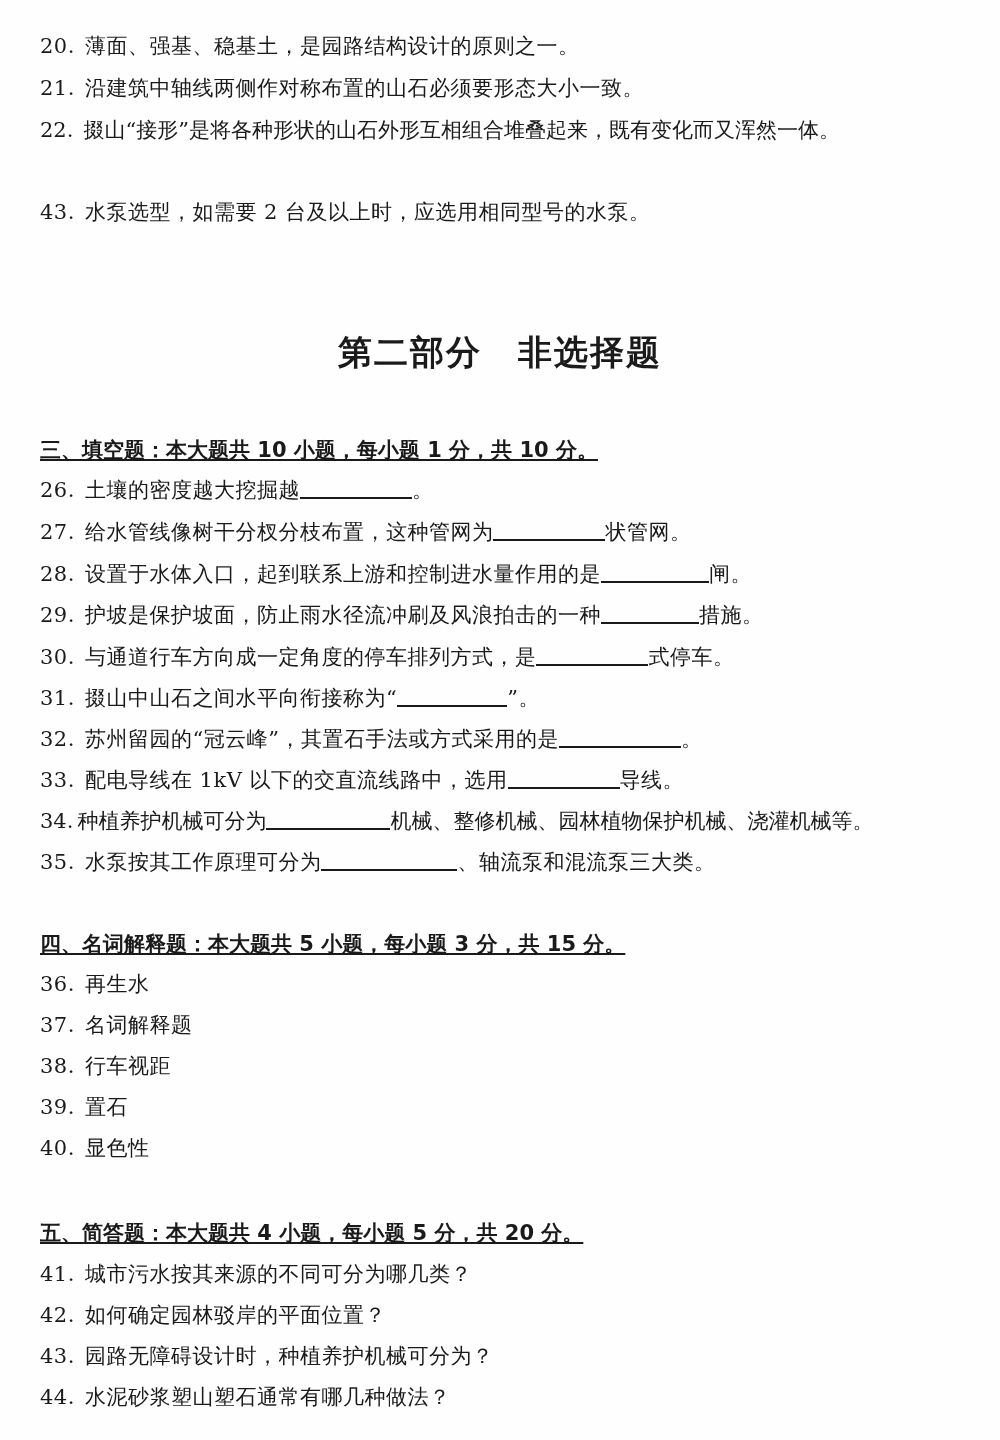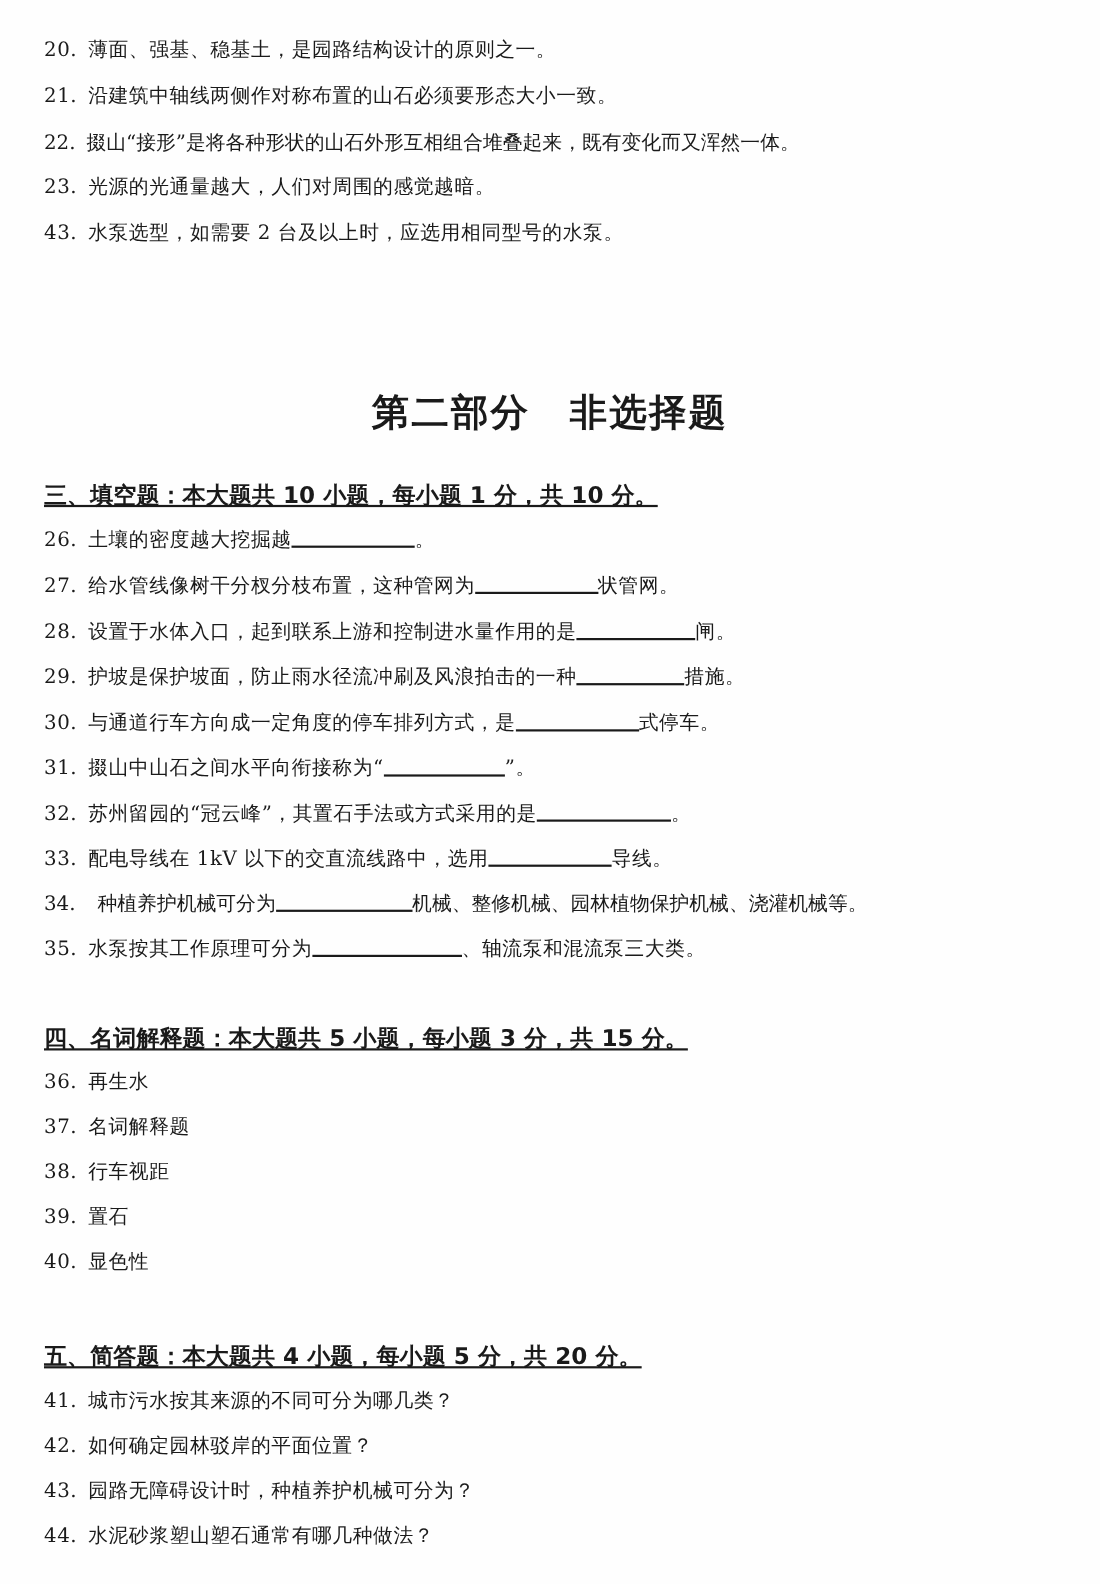--- a/index.html
+++ b/index.html
@@ -17,21 +17,21 @@
     }
     .page {
       position: absolute;
       left: 0; top: 0;
       width: 1000px; height: 1440px;
       background: #fefefe;
     }
     .line {
       position: absolute;
       left: 40px;
-      font-size: 18px;
+      font-size: 21px;
       line-height: 28px;
       white-space: nowrap;
       letter-spacing: 0.5px;
     }
     .num {
       display: inline-block;
       margin-right: 10px;
     }
     .blank {
       display: inline-block;
@@ -43,21 +43,20 @@
       position: absolute;
       top: 330px;
       left: 0;
       width: 1000px;
       text-align: center;
       font-family: "DejaVu Sans", "Liberation Sans", sans-serif;
       font-size: 34px;
       font-weight: bold;
       letter-spacing: 2px;
       word-spacing: 24px;
-      margin-top: 22px;
     }
     .section-head {
       position: absolute;
       left: 40px;
       font-size: 21px;
       line-height: 28px;
       font-weight: bold;
       white-space: nowrap;
       font-family: "DejaVu Sans", "Liberation Sans", sans-serif;
       text-decoration: underline;
@@ -69,23 +68,20 @@
 <div class="page">
 
   <div class="line" style="top:32px">
     <span class="num">20.</span><span>薄面、强基、稳基土，是园路结构设计的原则之一。</span>
   </div>
   <div class="line" style="top:74px">
     <span class="num">21.</span><span>沿建筑中轴线两侧作对称布置的山石必须要形态大小一致。</span>
   </div>
   <div class="line" style="top:116px; letter-spacing:0px">
     <span class="num">22.</span><span>掇山“接形”是将各种形状的山石外形互相组合堆叠起来，既有变化而又浑然一体。</span>
-  </div>
-  <div class="line" style="top:156px">
-    <span class="num">23.</span><span>光源的光通量越大，人们对周围的感觉越暗。</span>
   </div>
   <div class="line" style="top:198px">
     <span class="num">43.</span><span>水泵选型，如需要 2 台及以上时，应选用相同型号的水泵。</span>
   </div>
 
   <div class="part-title">第二部分　非选择题</div>
 
   <div class="section-head" style="top:436px">三、填空题：本大题共 10 小题，每小题 1 分，共 10 分。</div>
 
   <div class="line" style="top:476px">
@@ -106,21 +102,21 @@
   <div class="line" style="top:684px">
     <span class="num">31.</span><span>掇山中山石之间水平向衔接称为“</span><span class="blank" style="width:110px"></span><span>”。</span>
   </div>
   <div class="line" style="top:725px">
     <span class="num">32.</span><span>苏州留园的“冠云峰”，其置石手法或方式采用的是</span><span class="blank" style="width:122px"></span><span>。</span>
   </div>
   <div class="line" style="top:766px">
     <span class="num">33.</span><span>配电导线在 1kV 以下的交直流线路中，选用</span><span class="blank" style="width:112px"></span><span>导线。</span>
   </div>
   <div class="line" style="top:807px; letter-spacing:0px">
-    <span class="num" style="margin-right:20px">34.</span><span>种植养护机械可分为</span><span class="blank" style="width:124px"></span><span>机械、整修机械、园林植物保护机械、浇灌机械等。</span>
+    <span class="num" style="margin-right:4px">34.</span><span>种植养护机械可分为</span><span class="blank" style="width:124px"></span><span>机械、整修机械、园林植物保护机械、浇灌机械等。</span>
   </div>
   <div class="line" style="top:848px">
     <span class="num">35.</span><span>水泵按其工作原理可分为</span><span class="blank" style="width:136px"></span><span>、轴流泵和混流泵三大类。</span>
   </div>
 
   <div class="section-head" style="top:930px">四、名词解释题：本大题共 5 小题，每小题 3 分，共 15 分。</div>
 
   <div class="line" style="top:970px">
     <span class="num">36.</span><span>再生水</span>
   </div>

